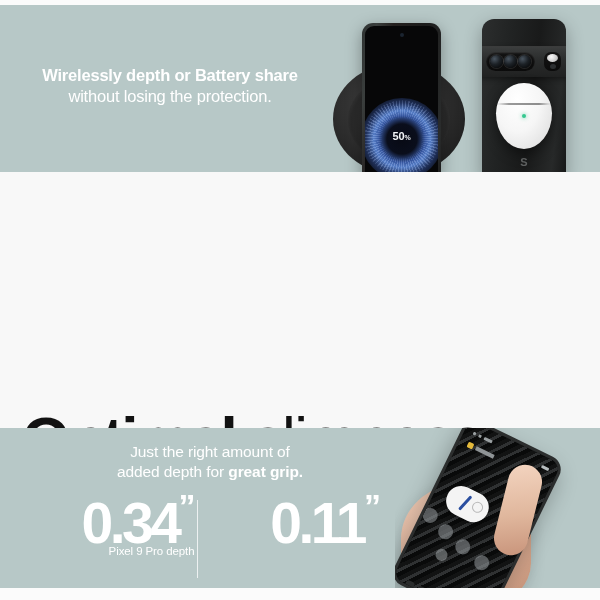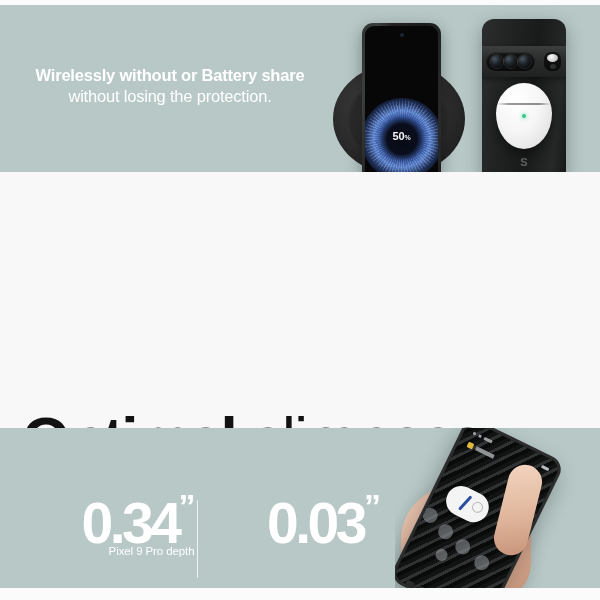--- a/index.html
+++ b/index.html
@@ -136,21 +136,21 @@
   .grill i:nth-child(3){left:26px;} .grill i:nth-child(4){left:39px;}
 </style>
 </head>
 <body>
 
 <div class="page">
 
   <div class="sec-charge">
 
     <div class="charge-copy">
-      <span class="l1">Wirelessly without or Battery share</span>
+      <span class="l1">Wirelessly depth or Battery share</span>
       <span class="l2">without losing the protection.</span>
     </div>
 
     <div class="pad"></div>
     <div class="pad-ring"></div>
 
     <div class="phone-front">
       <div class="screen">
         <div class="notch"></div>
         <div class="glow"></div>
@@ -178,31 +178,35 @@
       <div class="sp-logo">S</div>
     </div>
   </div>
 
   <div class="sec-slim">
     <div class="slim-title"><span class="b">Optimal</span> <span class="l">slimness</span></div>
 
   </div>
 
   <div class="sec-depth">
+    <div class="depth-copy">
+      <span class="d1">Just the right amount of</span>
+      <span class="d2"><span>added depth for </span><b>great grip.</b></span>
+    </div>
 
     <div class="stats">
       <div class="stat">
         <div class="num"><span>0.34</span><span class="inch">”</span></div>
         <span class="cap">Pixel 9 Pro depth</span>
       </div>
 
       <div class="divider"></div>
 
       <div class="stat">
-        <div class="num"><span>0.03</span><span class="inch">”</span></div>
+        <div class="num"><span>0.11</span><span class="inch">”</span></div>
       </div>
     </div>
   </div>
 
   <div class="hand-wrap">
     <div class="hand"></div>
     <div class="finger f1"></div>
     <div class="finger f2"></div>
     <div class="finger f3"></div>
     <div class="finger f4"></div>

